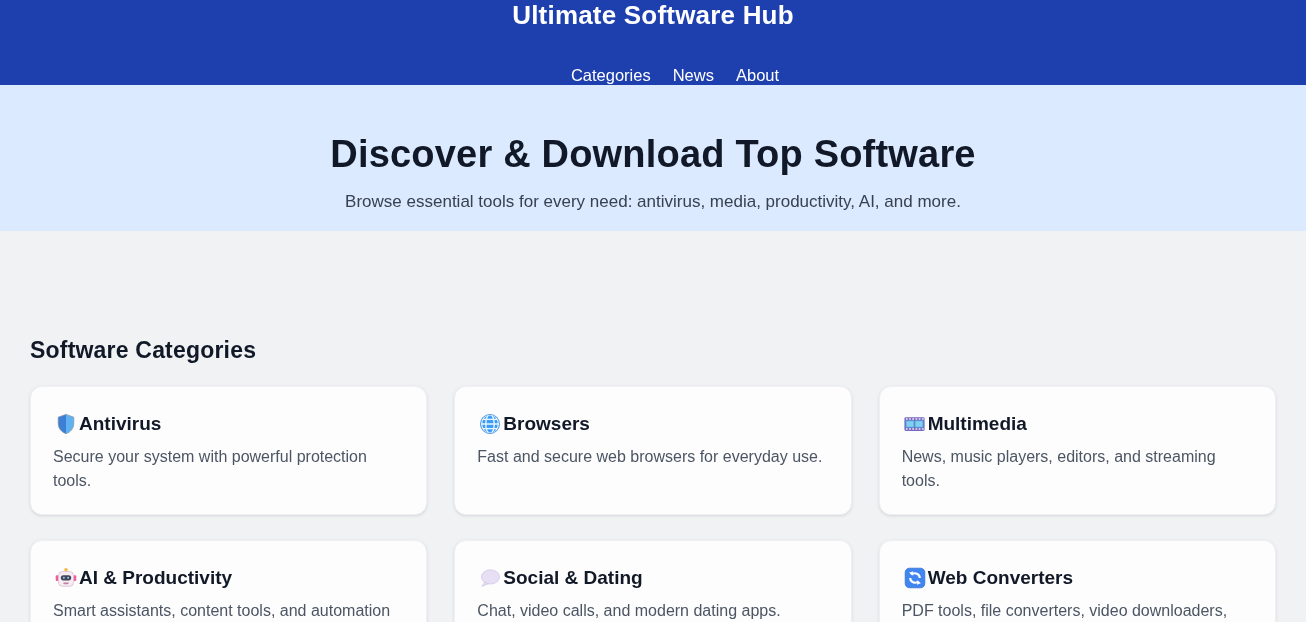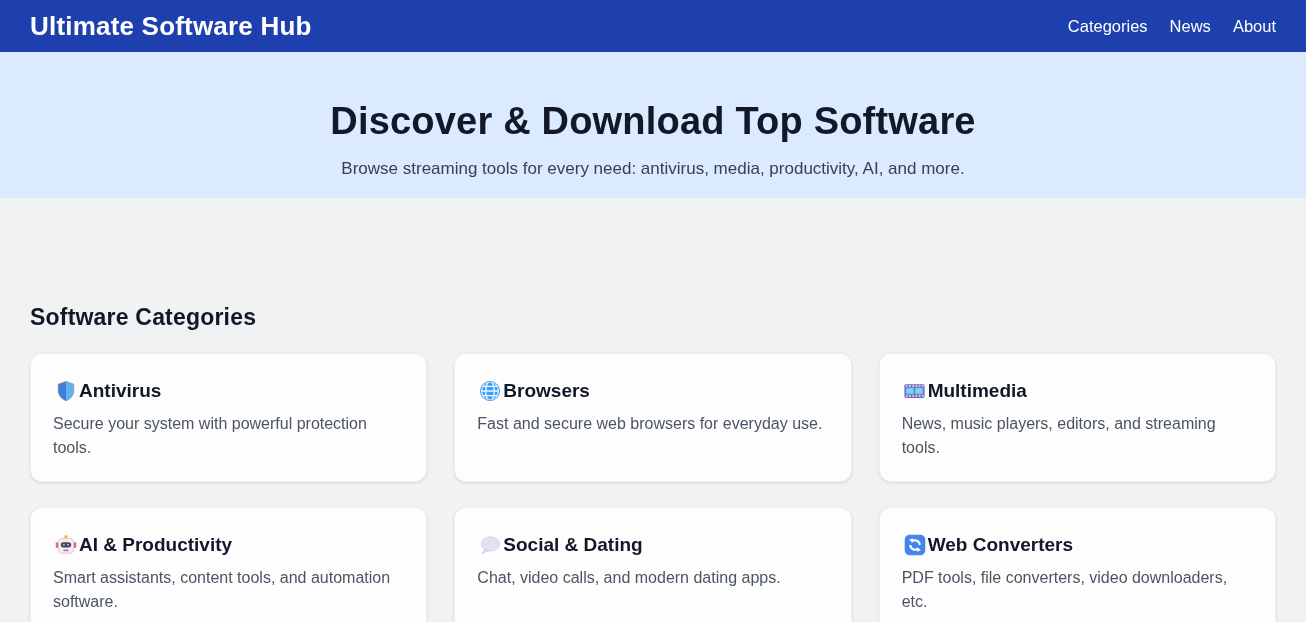--- a/index.html
+++ b/index.html
@@ -4,23 +4,24 @@
 <style>
   * { box-sizing: border-box; }
   html, body { margin: 0; padding: 0; }
   body {
     width: 1306px; height: 622px; overflow: hidden;
     font-family: "Liberation Sans", sans-serif;
     background: #f0f2f4;
   }
   
   .app-header {
-    height: 52px; background: #1e40af;
+    height: 85px; background: #1e40af;
     display: flex; align-items: center; justify-content: space-between;
     padding: 0 30px;
+    flex-direction: column;
   }
   .brand {
     color: #ffffff; font-size: 26px; font-weight: 700; letter-spacing: 0.2px;
   }
   .nav { display: flex; align-items: center; gap: 22px; margin-left: 44px; }
   .nav a {
     color: #ffffff; text-decoration: none; font-size: 16.5px; cursor: pointer;
   }
   
   .hero {
@@ -69,21 +70,21 @@
   <div class="brand">Ultimate Software Hub</div>
   <nav class="nav">
     <a>Categories</a>
     <a>News</a>
     <a>About</a>
   </nav>
 </header>
 
 <section class="hero">
   <h1>Discover &amp; Download Top Software</h1>
-  <p>Browse streaming tools for every need: antivirus, media, productivity, AI, and more.</p>
+  <p>Browse essential tools for every need: antivirus, media, productivity, AI, and more.</p>
 </section>
 
 <main class="main">
   <h2 class="section-title">Software Categories</h2>
   <div class="grid" id="category-grid">
       <div class="card">
     <div class="card-head">
       <span class="icon">
             <svg width="22" height="22" viewBox="0 0 24 24">
               <path d="M12 1.5 L20.5 4.6 V11 C20.5 16.8 17 20.8 12 22.6 C7 20.8 3.5 16.8 3.5 11 V4.6 Z" fill="#5fb2f2"></path>

